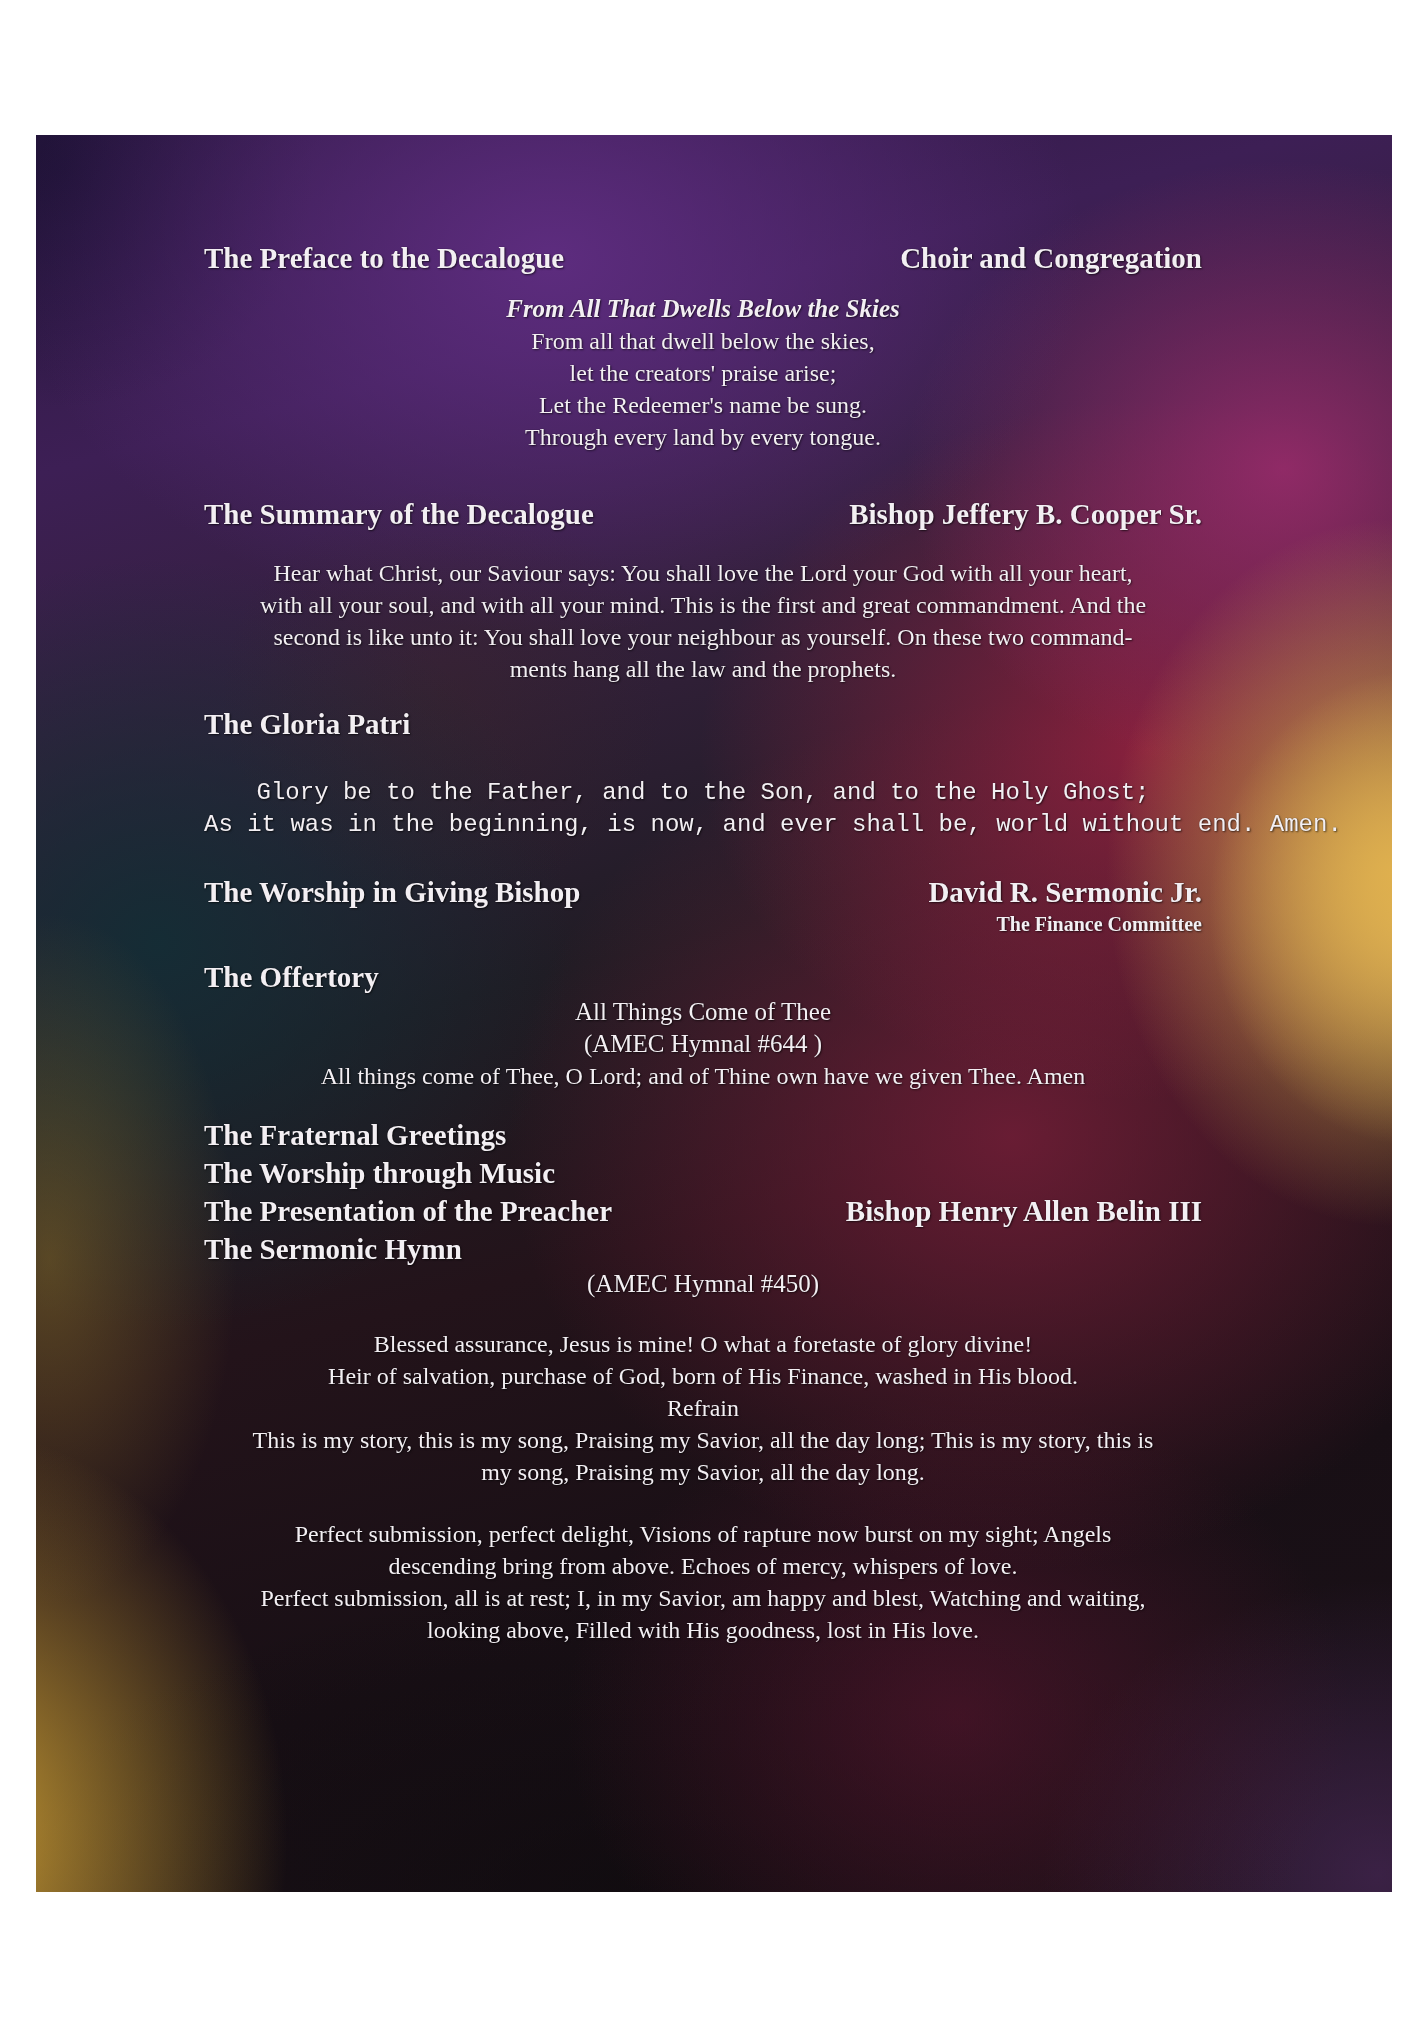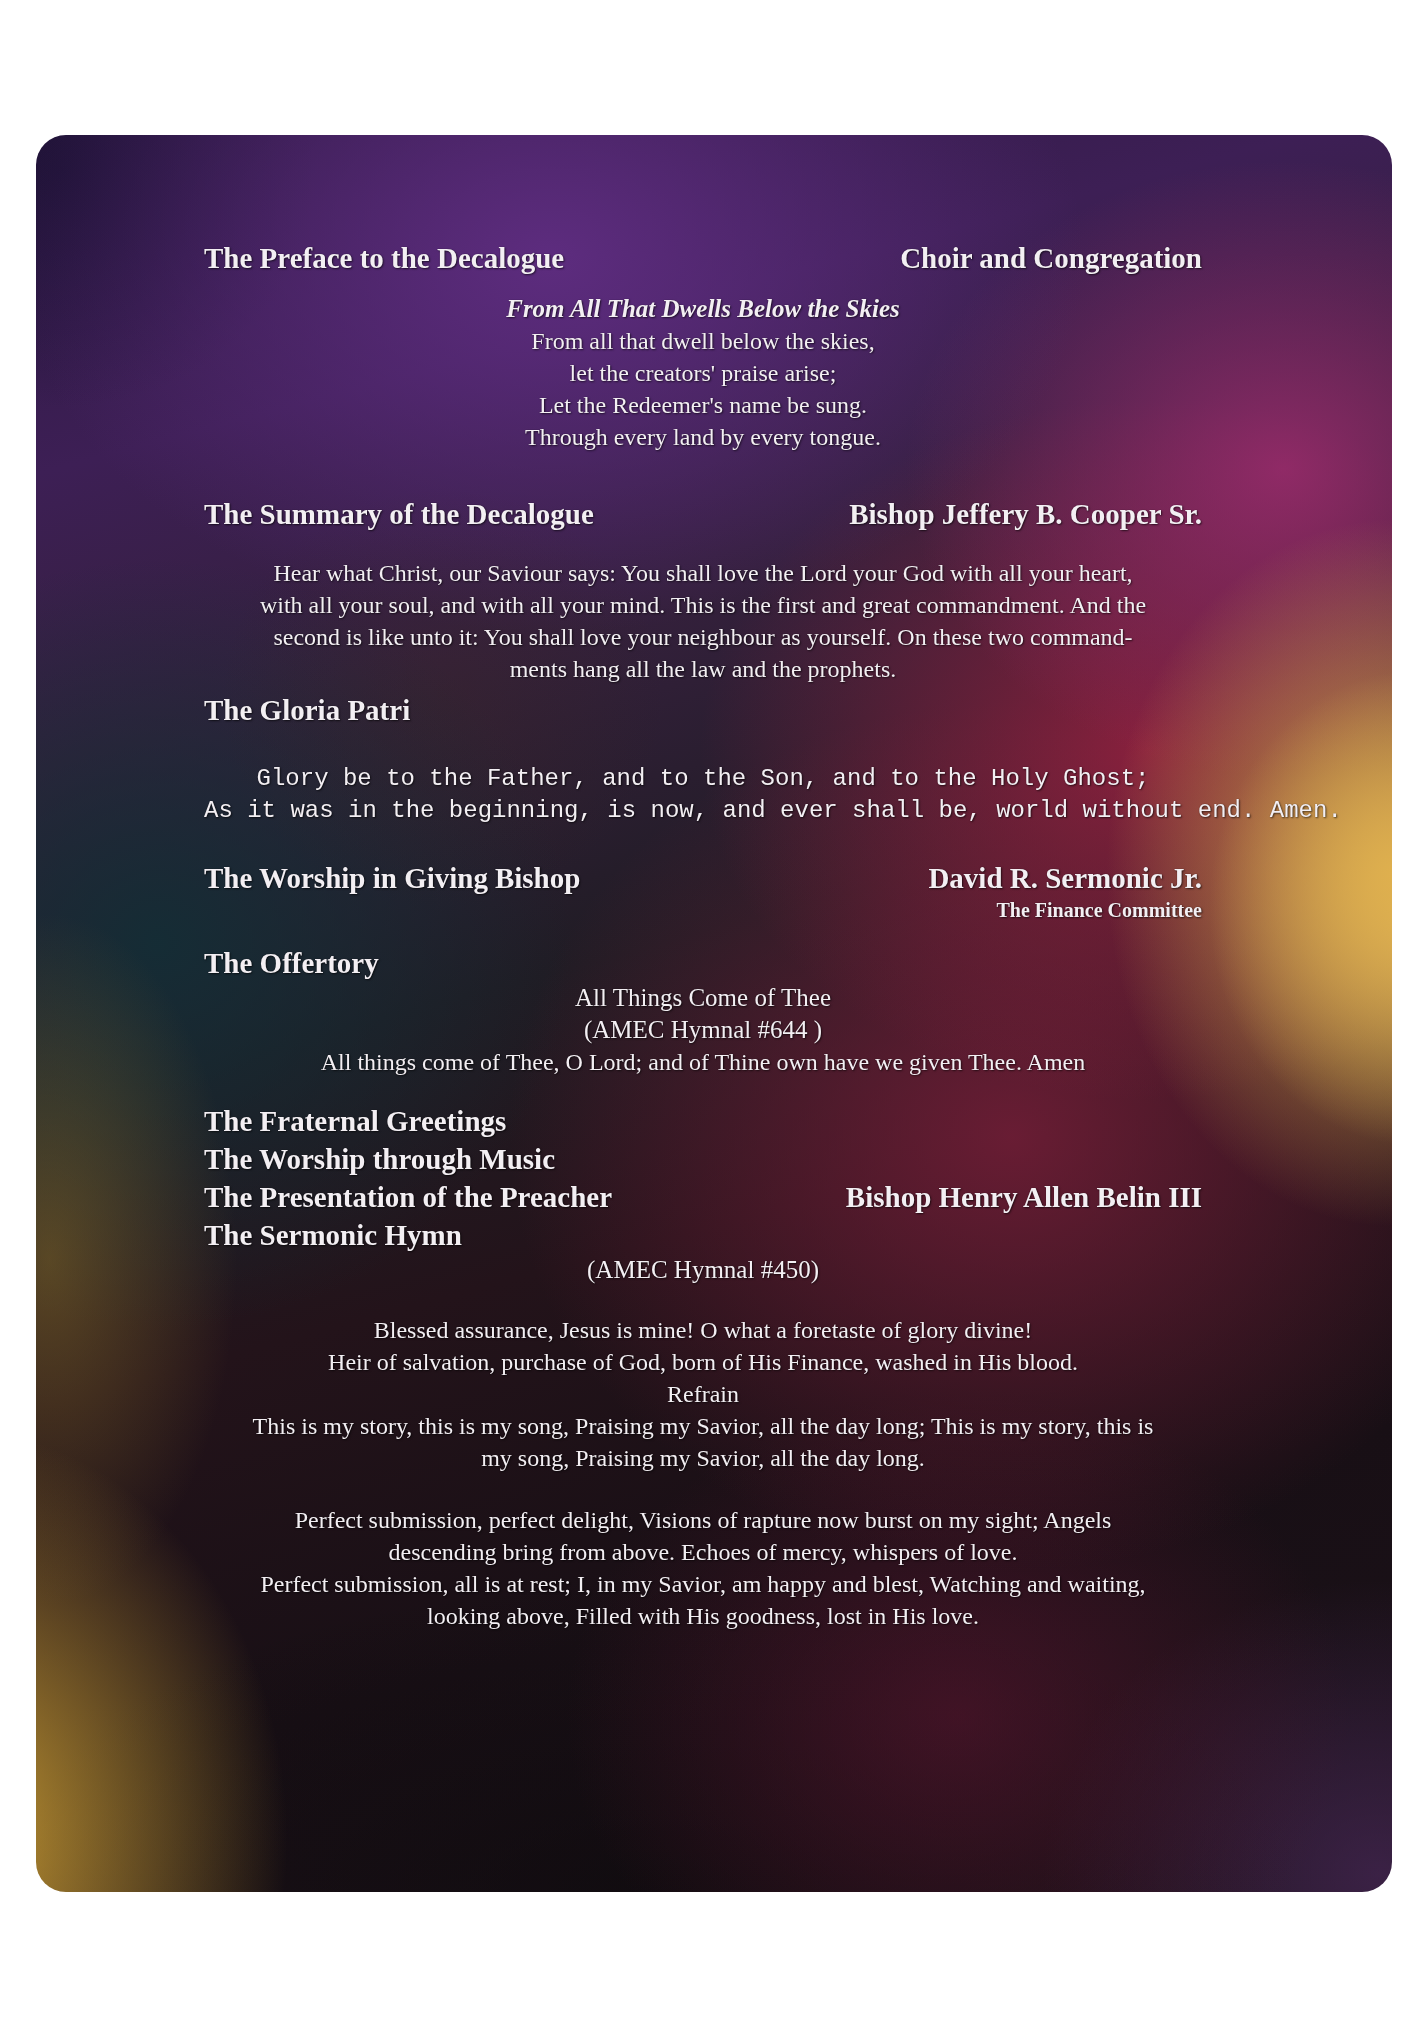--- a/index.html
+++ b/index.html
@@ -23,39 +23,38 @@
       radial-gradient(360px 340px at 2% 2%, rgba(30,18,54,0.85), rgba(30,18,54,0) 70%),
       radial-gradient(540px 440px at 92% 19%, rgba(158,44,110,0.85), rgba(158,44,110,0) 70%),
       radial-gradient(640px 500px at 82% 35%, rgba(150,33,64,0.88), rgba(150,33,64,0) 70%),
       radial-gradient(720px 620px at 72% 57%, rgba(122,31,58,0.8), rgba(122,31,58,0) 70%),
       radial-gradient(560px 460px at 68% 90%, rgba(92,22,48,0.6), rgba(92,22,48,0) 70%),
       radial-gradient(560px 520px at 9% 46%, rgba(19,46,54,0.9), rgba(19,46,54,0) 74%),
       radial-gradient(480px 420px at 99% 99%, rgba(72,40,88,0.7), rgba(72,40,88,0) 70%),
       radial-gradient(900px 420px at 45% 100%, rgba(10,8,10,0.55), rgba(10,8,10,0) 75%),
       linear-gradient(165deg, #2c1842 0%, #3d1f55 16%, #34203c 30%, #201c24 46%, #23131a 60%, #180f15 78%, #1b1219 100%);
     overflow: hidden;
-    border-radius: 30px;
   }
   .content {
     position: absolute;
     left: 168px; right: 190px; top: 0;
     padding-top: 104px;
     color: #f3eff3;
     text-shadow: 1px 1px 2px rgba(0,0,0,0.6), 0 0 1px rgba(0,0,0,0.4);
   }
   .row { display: flex; justify-content: space-between; align-items: flex-start; }
   .h { font-weight: bold; font-size: 29px; line-height: 38px; white-space: nowrap; }
   .body-line { font-size: 24px; line-height: 32px; text-align: center; white-space: nowrap; }
   .hymn-title { font-weight: normal; font-size: 25px; line-height: 32px; text-align: center; white-space: nowrap; }
   .hymn-title-italic { font-weight: bold; font-style: italic; font-size: 25px; line-height: 32px; text-align: center; white-space: nowrap; }
   .right-col { text-align: right; }
   .sub { font-weight: bold; font-size: 20px; line-height: 26px; white-space: nowrap; }
   .gap-left { margin-left: 7px; }
   .mt-4  { margin-top: 21px; }
-  .mt-6  { margin-top: 6px; }
+  .mt-6  { margin-top: 20px; }
   .mt-16 { margin-top: 16px; font-family: Liberation Serif, serif; }
   .mt-22 { margin-top: 34px; font-family: Liberation Mono, monospace; }
   .mt-24 { margin-top: 24px; }
   .mt-28 { margin-top: 28px; }
   .mt-30 { margin-top: 30px; }
   .mt-32 { margin-top: 32px; }
   .mt-42 { margin-top: 42px; }
 </style>
 </head>
 <body>

